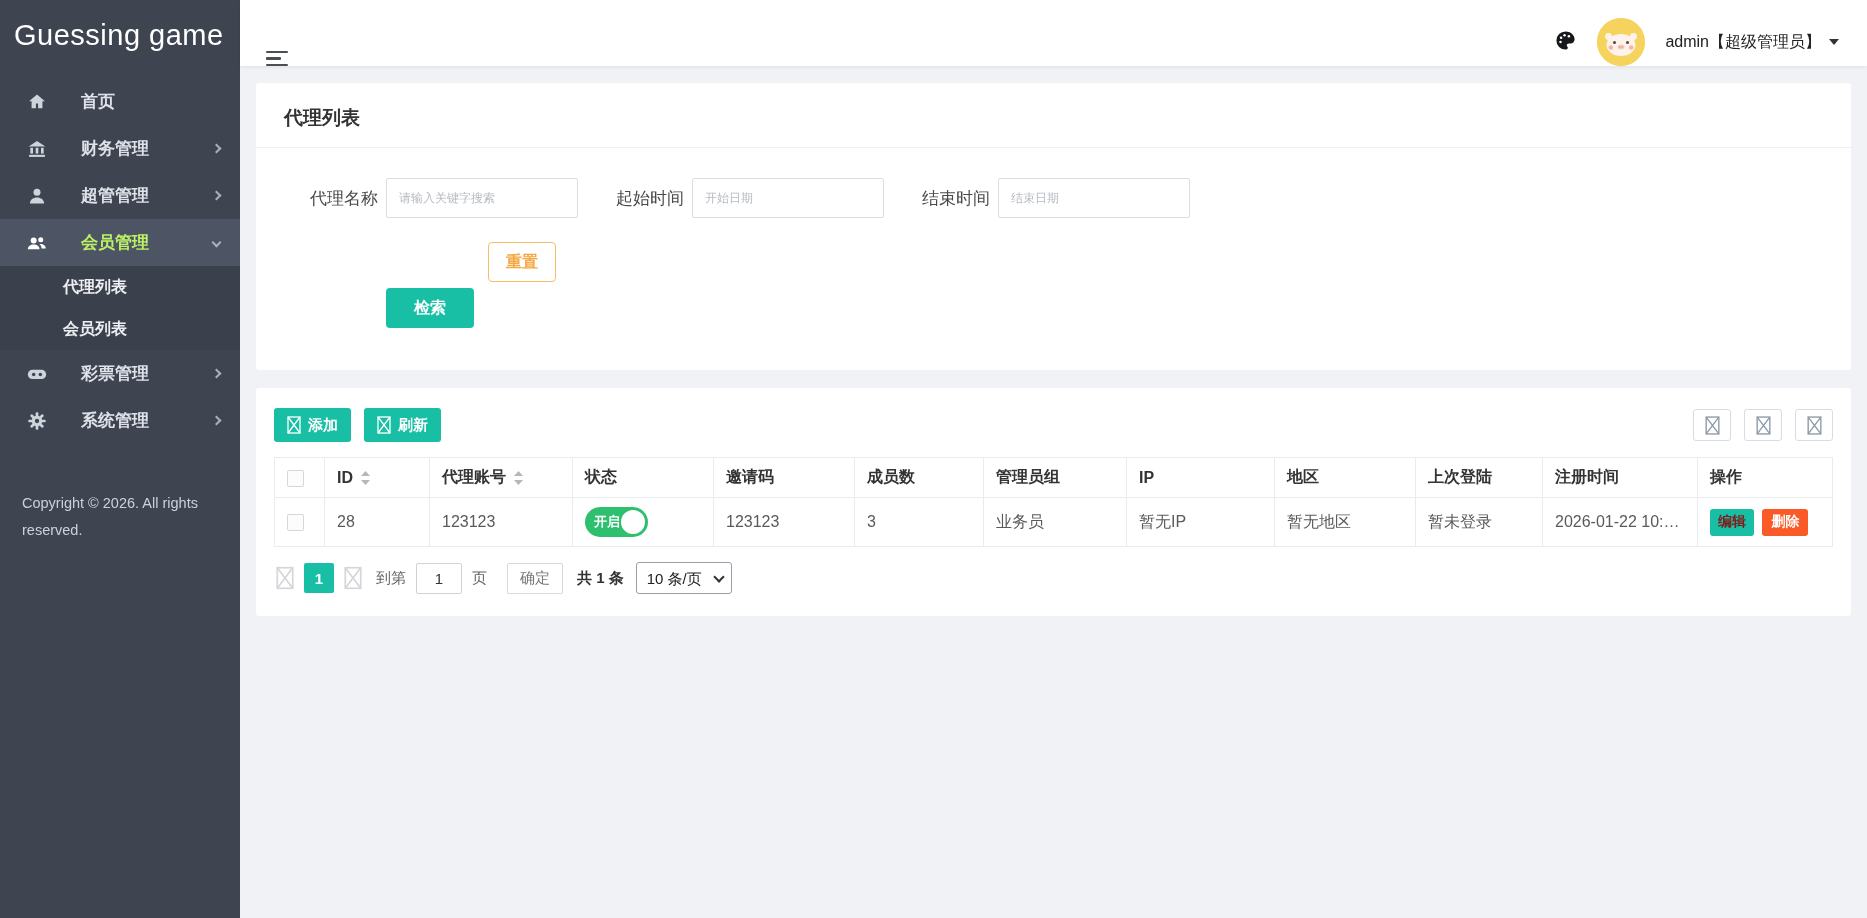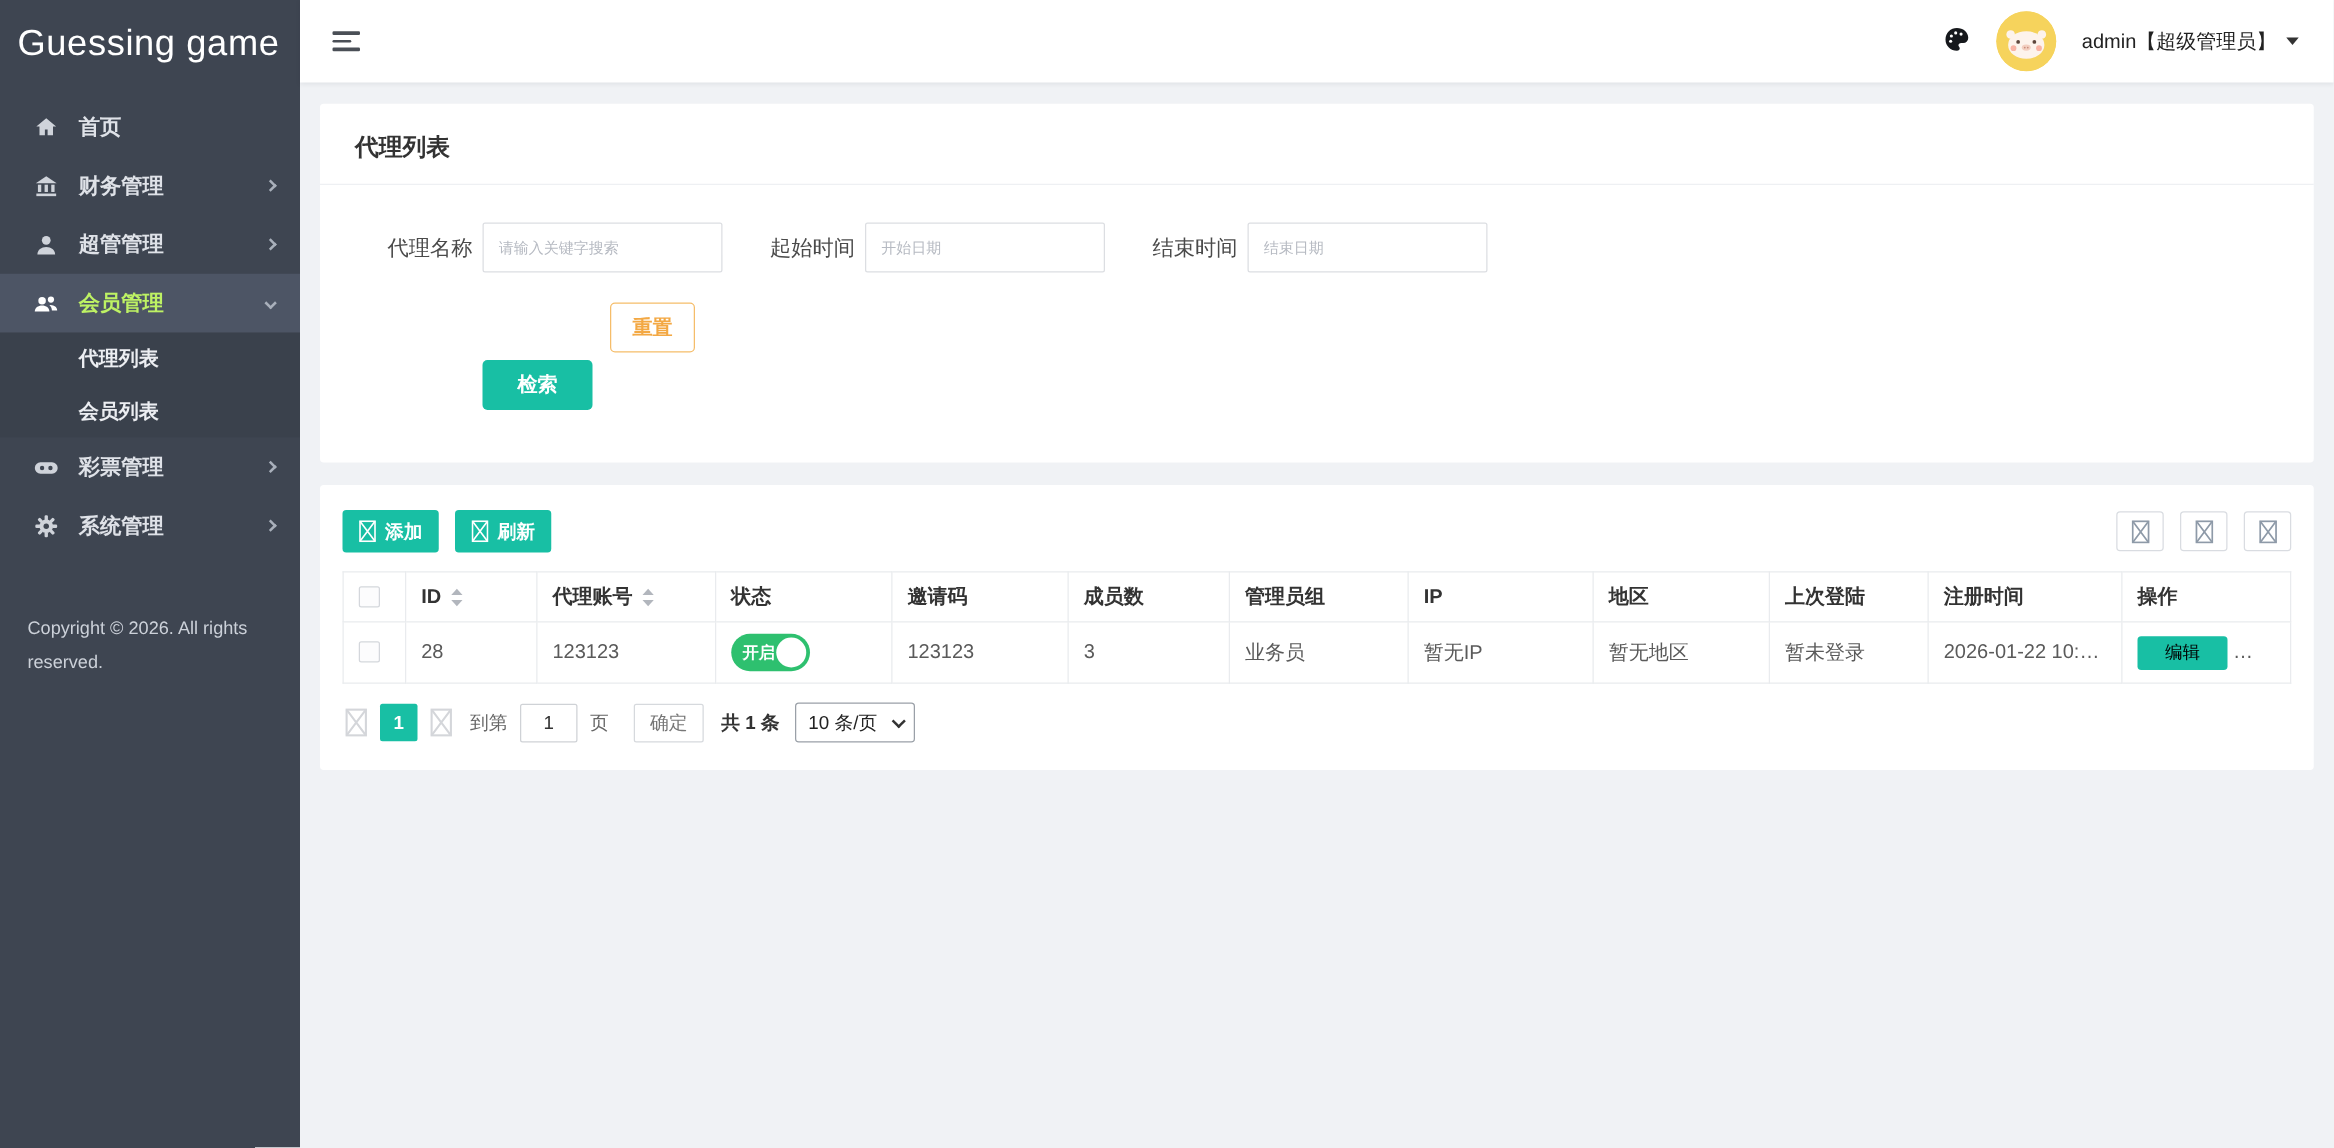--- a/index.html
+++ b/index.html
@@ -7,31 +7,31 @@
   body { font-family:"Liberation Sans","DejaVu Sans",sans-serif; background:#f0f2f5; color:#333; }
   .app { display:flex; width:100%; height:100%; }
 
   
   .sidebar { width:240px; min-width:240px; height:100%; background:#3e4551; display:flex; flex-direction:column; }
   .brand { height:70px; display:flex; align-items:center; padding-left:14px; color:#fff; font-size:29px; letter-spacing:.5px; }
   .menu { margin-top:8px; }
   .menu-item { height:47px; display:flex; align-items:center; padding:0 20px 0 26px; color:#dfe2e8; cursor:pointer; }
   .menu-item.active { background:#4d5565; color:#bef264; }
   .mi-icon { width:22px; display:flex; justify-content:center; }
-  .mi-label { margin-left:15px; font-size:17px; font-weight:bold;text-align:right; }
+  .mi-label { margin-left:33px; font-size:17px; font-weight:bold;text-align:right; }
   .chev { margin-left:auto; width:7px; height:7px; border-right:2px solid #a9b0bb; border-bottom:2px solid #a9b0bb; }
   .chev.right { transform:rotate(-45deg); }
   .chev.down { transform:rotate(45deg); }
   .submenu { background:rgba(0,0,0,0.05); }
   .submenu-item { height:42px; display:flex; align-items:center; padding-left:63px; color:#eceef2; font-size:16px; font-weight:bold; cursor:pointer; }
   .copyright { margin-top:46px; padding:0 22px; font-size:14.5px; color:#ccd1d9; line-height:1.85; }
 
   
   .main { flex:1; display:flex; flex-direction:column; height:100%; }
-  .topbar { height:66px; background:#fff; display:flex; align-items:center; justify-content:space-between; padding:0 28px 0 26px; box-shadow:0 1px 4px rgba(0,21,41,.08); position:relative; z-index:2; }
+  .topbar { height:66px; background:#fff; display:flex; align-items:flex-end; justify-content:space-between; padding:0 28px 0 26px; box-shadow:0 1px 4px rgba(0,21,41,.08); position:relative; z-index:2; }
   .hamburger { width:22px; display:flex; flex-direction:column; gap:4px; cursor:pointer; }
   .hamburger span { height:2.5px; background:#4a4f56; border-radius:1px; }
   .hamburger span:nth-child(1){ width:22px; }
   .hamburger span:nth-child(2){ width:15px; }
   .hamburger span:nth-child(3){ width:22px; }
   .topbar-right { display:flex; align-items:center; gap:20px; }
   .icon-btn { background:none; border:none; cursor:pointer; display:flex; align-items:center; }
   .avatar { width:48px; height:48px; border-radius:50%; background:#f6d35c; overflow:hidden; cursor:pointer; }
   .user-chip { display:flex; align-items:center; gap:8px; cursor:pointer; }
   .user-name { font-size:16px; color:#222; }
@@ -66,21 +66,21 @@
   .grid th, .grid td { border:1px solid #e9ebee; padding:9px 12px; font-size:16px; text-align:left; overflow:hidden; white-space:nowrap; text-overflow:ellipsis; }
   .grid th { color:#333; font-weight:bold; height:39px; }
   .grid td { color:#5a5a5a; height:46px; }
   .th-sort { display:inline-flex; align-items:center; gap:7px; cursor:pointer; }
   .checkbox { display:inline-block; width:17px; height:17px; border:1px solid #d4d7dc; border-radius:2px; background:#fcfcfd; cursor:pointer; vertical-align:middle; }
 
   .toggle { display:inline-flex; align-items:center; width:63px; height:30px; background:#2ec06f; border-radius:16px; position:relative; cursor:pointer; }
   .toggle-text { color:#fff; font-size:13px; font-weight:bold; margin-left:9px; }
   .toggle-knob { position:absolute; right:3px; top:3px; width:24px; height:24px; background:#fff; border-radius:50%; }
 
-  .btn-edit { background:#18bfa4; color:#000000; height:27px; padding:0 22px; font-size:14px; font-weight:normal; border-radius:3px; }
+  .btn-edit { background:#18bfa4; color:#7f1d1d; height:27px; padding:0 8px; font-size:14px; font-weight:bold; border-radius:3px; }
   .btn-delete { background:#f95a28; color:#fff; height:27px; padding:0 9px; font-size:14px; font-weight:bold; border-radius:3px; margin-left:4px; }
 
   
   .pagination { display:flex; align-items:center; margin-top:15px; padding-left:2px; }
   .page-nav { display:flex; align-items:center; color:#d4d6da; cursor:pointer; }
   .page-current { width:30px; height:30px; background:#18bfa4; color:#fff; font-size:15px; font-weight:bold; display:flex; align-items:center; justify-content:center; border-radius:2px; margin:0 10px; cursor:default; }
   .page-nav + .goto-text { margin-left:14px; }
   .goto-text { font-size:15px; color:#666; margin:0 10px; }
   .goto-input { width:46px; height:31px; border:1px solid #cfd2d6; border-radius:2px; text-align:center; font-size:15px; color:#333; font-family:inherit; outline:none; }
   .btn-confirm { background:#fff; border:1px solid #d6d9dd; border-radius:2px; width:56px; height:31px; font-size:15px; color:#777; margin-left:10px; cursor:pointer; font-family:inherit; }

